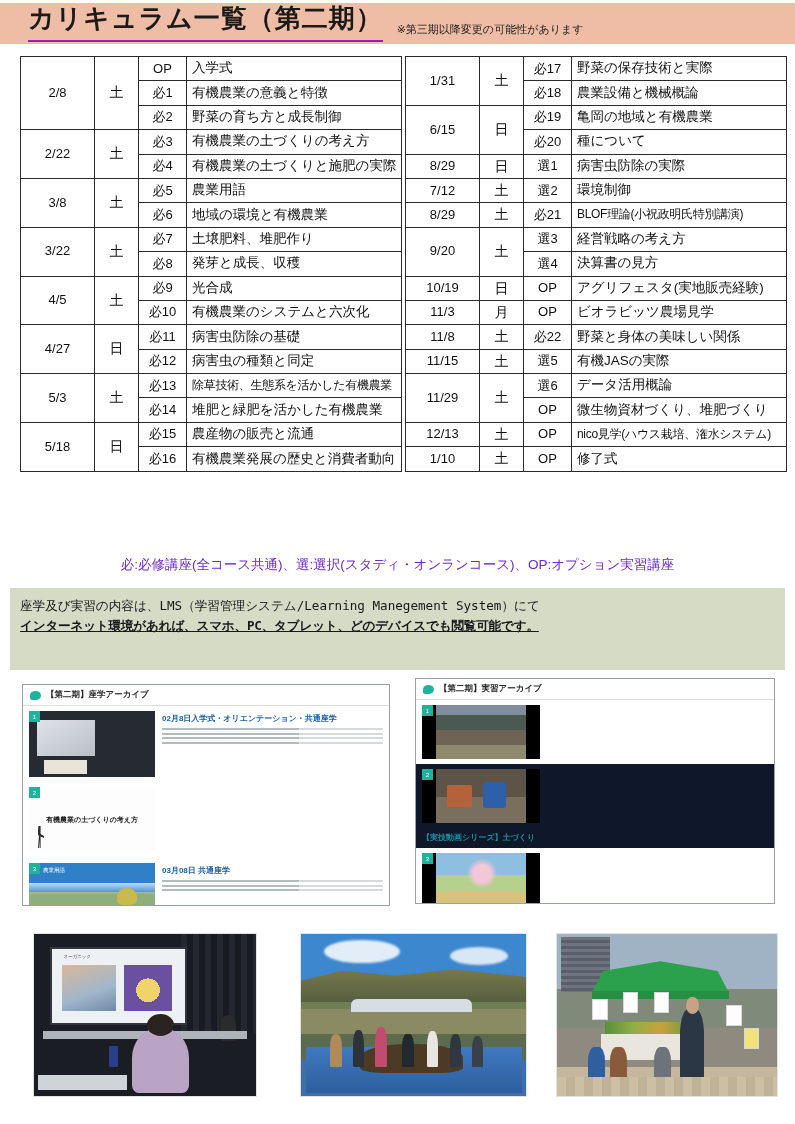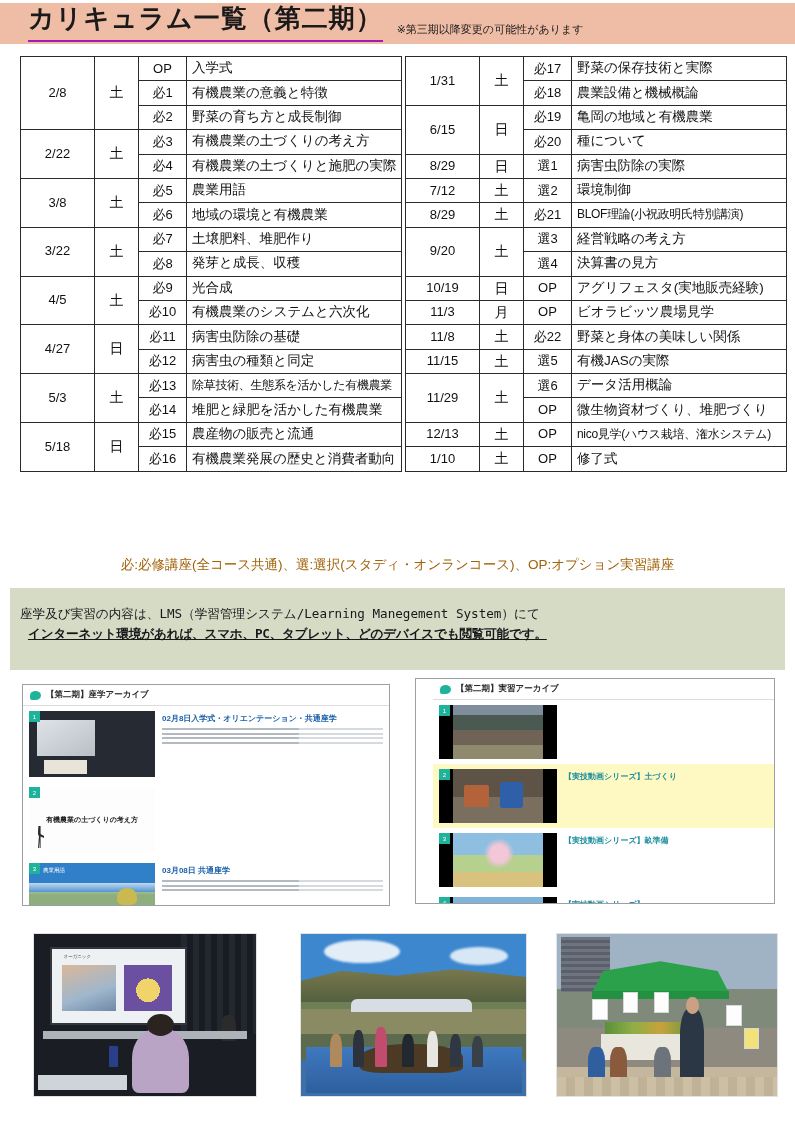--- a/index.html
+++ b/index.html
@@ -62,64 +62,64 @@
   #table-right { position:absolute; left:405px; top:0; }
   #table-left  td.c-title { width:215px; }
   #table-right td.c-title { width:215px; }
 
   
   td.c-title.sm { font-size:12px; letter-spacing:-0.3px; }
 
   
   .legend {
     position:absolute; left:0; top:556px; width:795px;
-    text-align:center; font-size:13.5px; color:#a16207;
+    text-align:center; font-size:13.5px; color:#6d28d9;
     white-space:nowrap;
   }
 
   
   .note-box {
     position:absolute; left:10px; top:588px; width:775px; height:82px;
     background:#d6dbc6;
-    padding:16px 10px 0 10px;
+    padding:8px 10px 0 10px;
   }
   .note-line {
     font-family:"DejaVu Sans Mono","Liberation Mono",monospace;
     font-size:12.6px;
     line-height:1.62;
     color:#16181a;
     white-space:nowrap;
   }
-  .note-line.bold { font-weight:bold; text-decoration:underline; letter-spacing:-0.2px;margin-left:8px; }
+  .note-line.bold { font-weight:bold; text-decoration:underline; letter-spacing:-0.2px; }
 
   
   .lms-area { position:absolute; left:0; top:676px; width:795px; height:245px; }
 
   .lms-panel {
     position:absolute;
     background:#fff;
     border:1px solid #9aa0a6;
     overflow:hidden;
   }
   #lms-left  { left:22px;  top:8px;  width:368px; height:222px; }
-  #lms-right { left:415px; top:2px;  width:360px; height:226px;padding-left:17px; }
+  #lms-right { left:415px; top:2px;  width:360px; height:226px; }
 
   .lms-head {
     height:21px; display:flex; align-items:center;
     padding-left:7px; border-bottom:1px solid #dcdcdc;
     background:#fff;
   }
   .bubble-icon {
     width:11px; height:9px; border-radius:50% 50% 50% 2px;
     background:#1fb39b; margin-right:5px; flex:0 0 auto;
   }
   .lms-head-text { font-size:8.5px; font-weight:bold; color:#2b2b2b; white-space:nowrap; }
 
   .lms-row { display:flex; padding:5px 6px; gap:7px; position:relative; }
-  .lms-row.alt { background:#fef9c3; }
+  .lms-row.alt { background:#0f172a;flex-direction:column; }
 
   .thumb { position:relative; flex:0 0 auto; overflow:hidden; }
   .thumb .badge {
     position:absolute; left:0; top:0; width:11px; height:11px;
     background:#1fb39b; color:#fff; font-size:6px;
     display:flex; align-items:center; justify-content:center; z-index:4;
   }
   .lms-body { flex:1 1 auto; min-width:0; padding-top:2px; }
   .lms-title { font-size:8px; font-weight:bold; color:#1a5fa8; white-space:nowrap; overflow:hidden; }
   .lms-title.teal { color:#1d8f9e; }
@@ -633,23 +633,20 @@
       </div>
       <div class="lms-body">
         <div class="lms-title teal">【実技動画シリーズ】土づくり</div>
       </div>
     </div>
 
     <div class="lms-row">
       <div class="thumb">
         <span class="badge">3</span>
         <div class="vid vid-blossom"></div>
-      </div>
-      <div class="lms-body">
-        <div class="lms-title teal">【実技動画シリーズ】畝準備</div>
       </div>
     </div>
 
     <div class="lms-row">
       <div class="thumb">
         <span class="badge">4</span>
         <div class="vid vid-blossom2"></div>
       </div>
       <div class="lms-body">
         <div class="lms-title teal">【実技動画シリーズ】</div>

